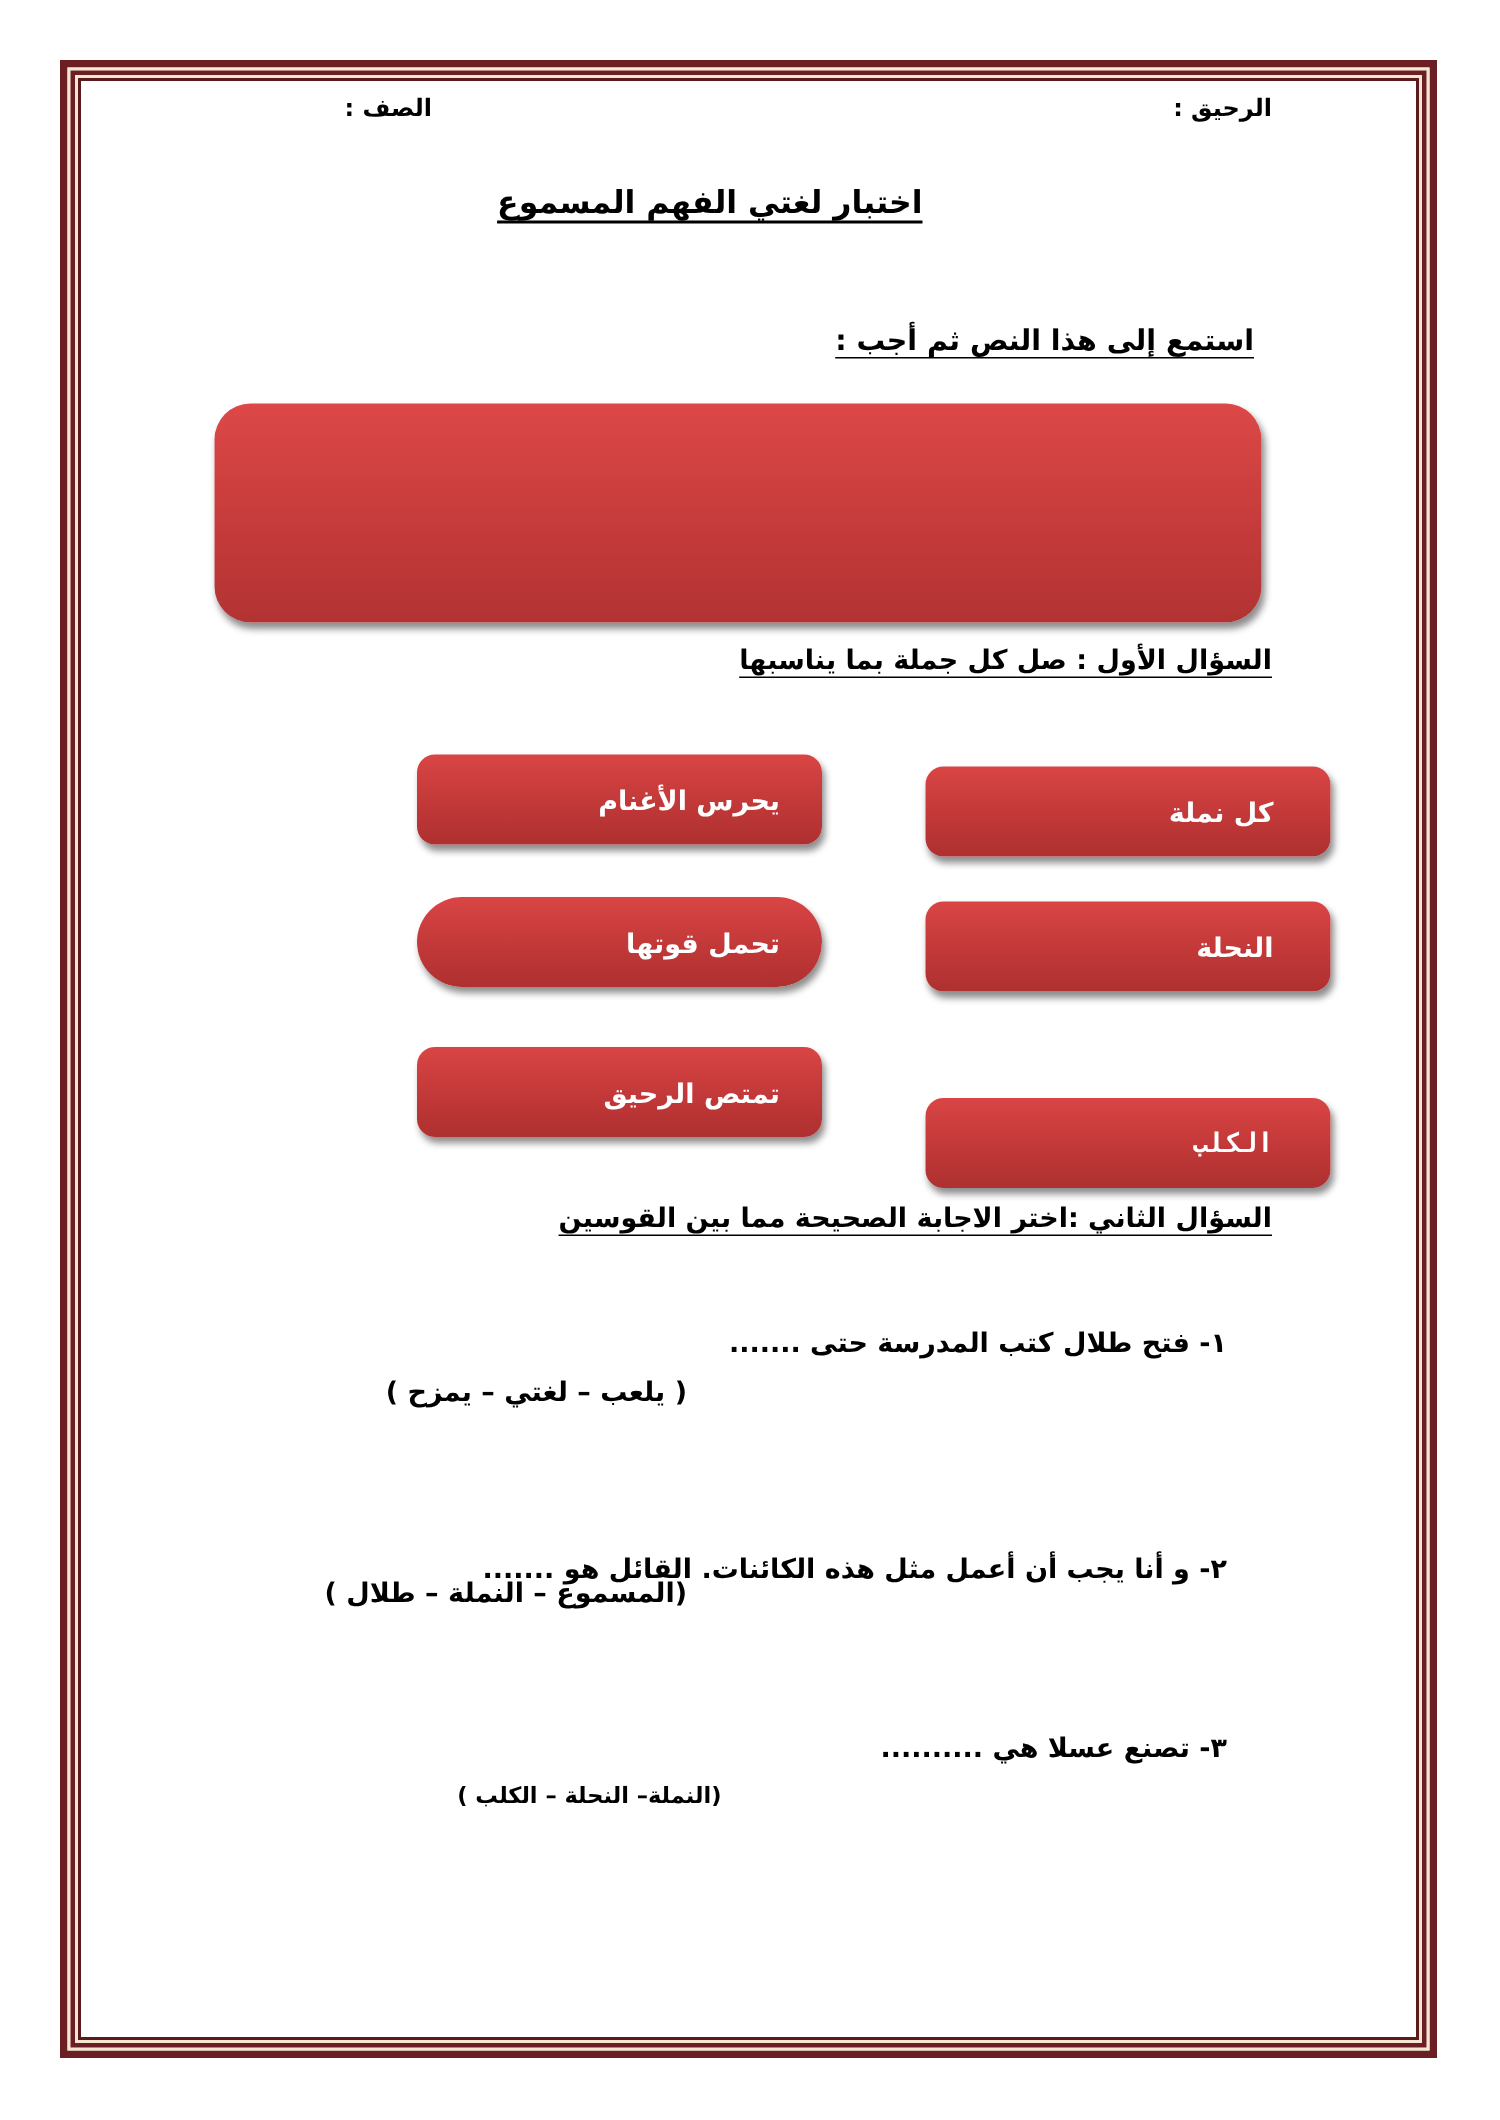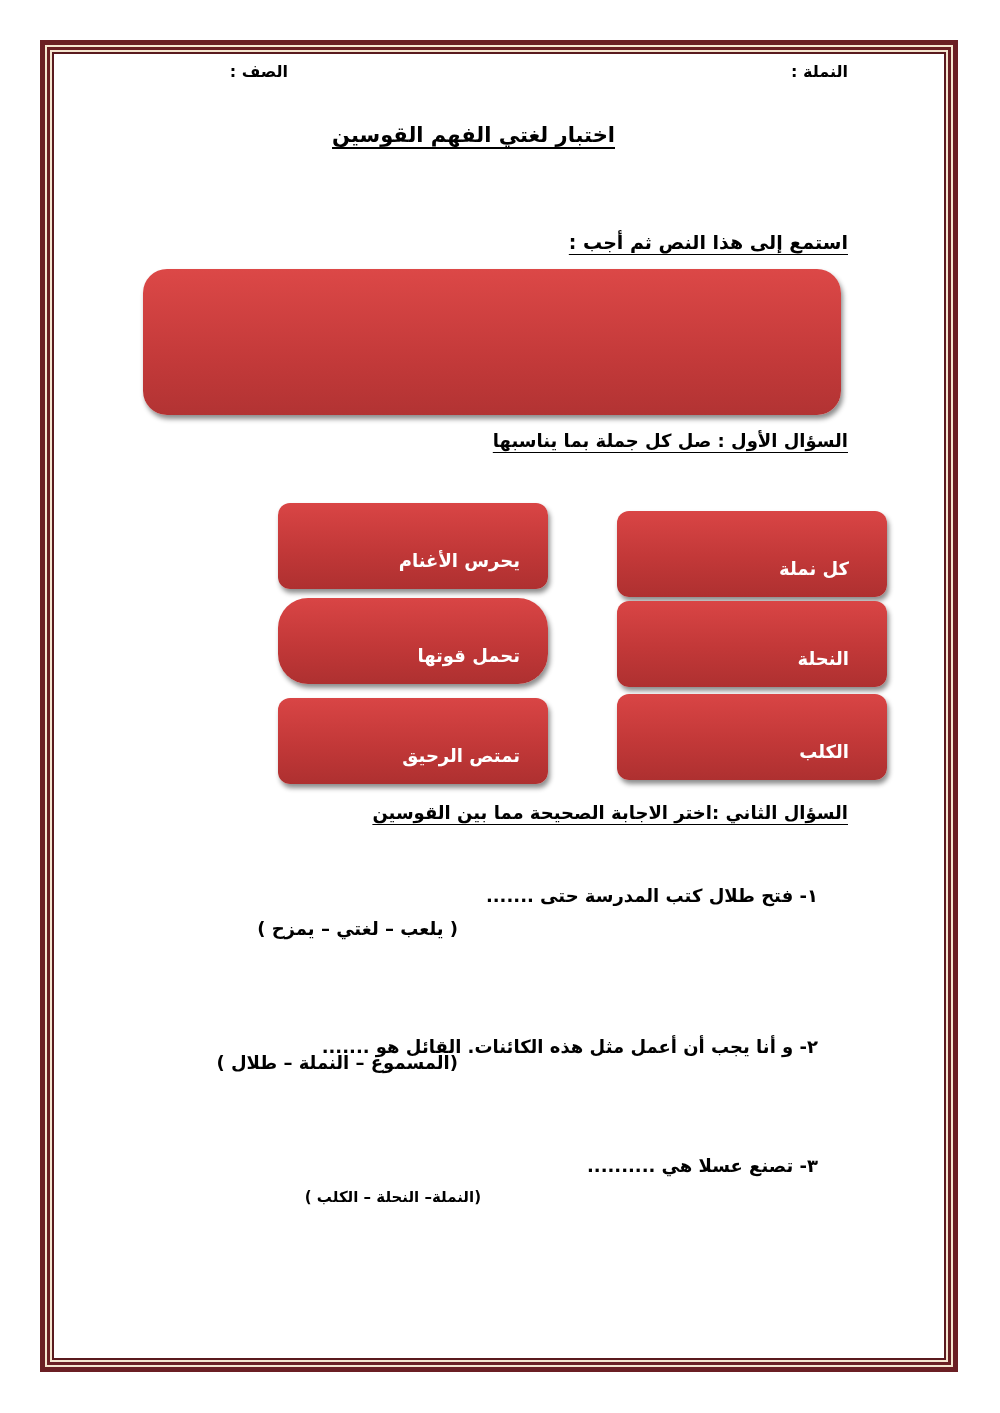--- a/index.html
+++ b/index.html
@@ -12,53 +12,53 @@
   .frame-in1 { position:absolute; left:47px; top:47px; width:904px; height:1318px; box-sizing:border-box;
          border:3px solid #6b1f24; }
   .frame-in2 { position:absolute; left:50px; top:50px; width:898px; height:1312px; box-sizing:border-box;
          border:2px solid #f5e6d0; }
   .frame-in3 { position:absolute; left:52px; top:52px; width:894px; height:1308px; box-sizing:border-box;
          border:2px solid #5a1a1e; }
   .txt { position:absolute; direction:rtl; color:#000000; font-weight:bold; white-space:nowrap; }
   .u { text-decoration:underline; text-underline-offset:5px; }
   .big-box { position:absolute; left:143px; top:269px; width:698px; height:146px; border-radius:24px;
      background:linear-gradient(#dc4847, #c43a3a 60%, #b23333); box-shadow:2px 4px 5px rgba(0,0,0,0.45); }
-  .card { position:absolute; height:86px; width:270px; border-radius:12px;
+  .card { position:absolute; height:60px; width:270px; border-radius:12px;
      background:linear-gradient(#d94545, #c23838 55%, #ae3030); box-shadow:2px 4px 5px rgba(0,0,0,0.45);
      color:#fff; font-weight:bold; font-size:18px; direction:rtl; box-sizing:border-box; }
   .card span { position:absolute; right:38px; bottom:18px; }
   .card.left span { right:28px; }
 </style>
 </head>
 <body>
 
 <div class="frame-outer"></div>
 <div class="frame-mid"></div>
 <div class="frame-in1"></div>
 <div class="frame-in2"></div>
 <div class="frame-in3"></div>
 
-<div class="txt" style="right:152px; top:62px; font-size:16px;">النملة :</div>
+<div class="txt" style="right:152px; top:62px; font-size:16px;">الرحيق :</div>
 <div class="txt" style="right:712px; top:62px; font-size:16px;">الصف :</div>
 
-<div class="txt u" style="right:385px; top:123px; font-size:21px;">اختبار لغتي الفهم القوسين</div>
+<div class="txt u" style="right:385px; top:123px; font-size:21px;">اختبار لغتي الفهم المسموع</div>
 
-<div class="txt u" style="right:152px; top:216px; font-size:19px;margin-top:15px;">استمع إلى هذا النص ثم أجب :</div>
+<div class="txt u" style="right:164px; top:216px; font-size:19px;">استمع إلى هذا النص ثم أجب :</div>
 
 <div class="big-box"></div>
 
 <div class="txt u" style="right:152px; top:430px; font-size:18px;">السؤال الأول : صل كل جملة بما يناسبها</div>
 
 <div class="card" style="left:617px; top:511px;">
     <span>كل نملة</span>
   </div>
 <div class="card" style="left:617px; top:601px;">
     <span>النحلة</span>
   </div>
-<div class="card" style="left:617px; top:694px;">
+<div class="card" style="left:617px; top:732px;font-family:Liberation Mono, monospace;">
     <span>الكلب</span>
   </div>
 
 <div class="card left" style="left:278px; top:503px;">
     <span>يحرس الأغنام</span>
   </div>
 <div class="card left" style="left:278px; top:598px;border-radius:30px;">
     <span>تحمل قوتها</span>
   </div>
 <div class="card left" style="left:278px; top:698px;">

